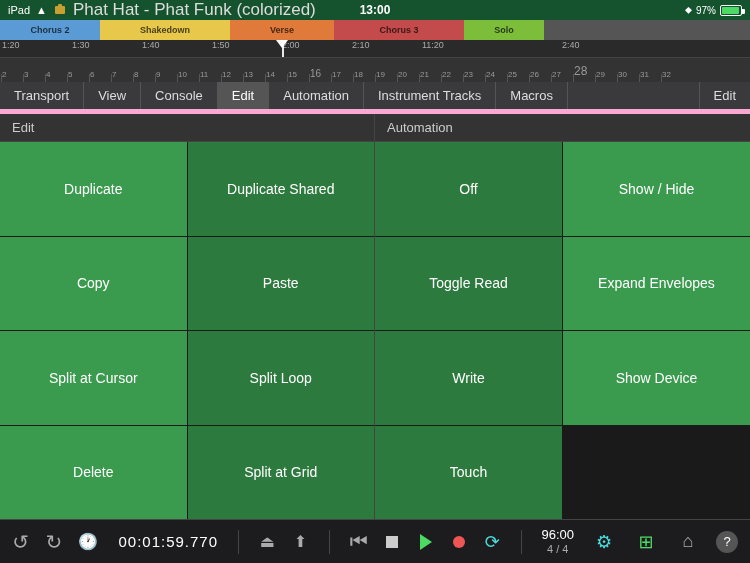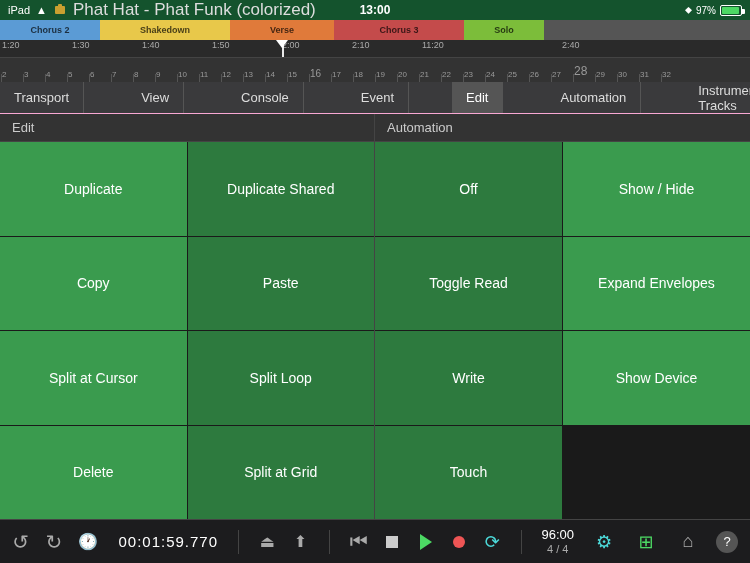--- a/index.html
+++ b/index.html
@@ -62,22 +62,21 @@
       display: flex;
       align-items: flex-end;
     }
 
     
     #menu-bar {
       background: #3a3a3c;
       height: 32px;
       display: flex;
       align-items: flex-end;
-      border-bottom: 1px solid #f9a8d4;
-      gap: 43px;
+      border-bottom: 5px solid #f9a8d4;
     }
     .menu-item {
       padding: 0 14px;
       height: 100%;
       display: flex;
       align-items: center;
       font-size: 13px;
       color: #ddd;
       cursor: pointer;
       border-right: 1px solid #555;
@@ -318,23 +317,20 @@
 <div id="menu-bar">
   <div class="menu-item">
     <span>Transport</span>
   </div>
   <div class="menu-item">
     <span>View</span>
   </div>
   <div class="menu-item">
     <span>Console</span>
   </div>
-  <div class="menu-item">
-    <span>Event</span>
-  </div>
   <div class="menu-item active">
     <span>Edit</span>
   </div>
   <div class="menu-item">
     <span>Automation</span>
   </div>
   <div class="menu-item">
     <span>Instrument Tracks</span>
   </div>
   <div class="menu-item">

